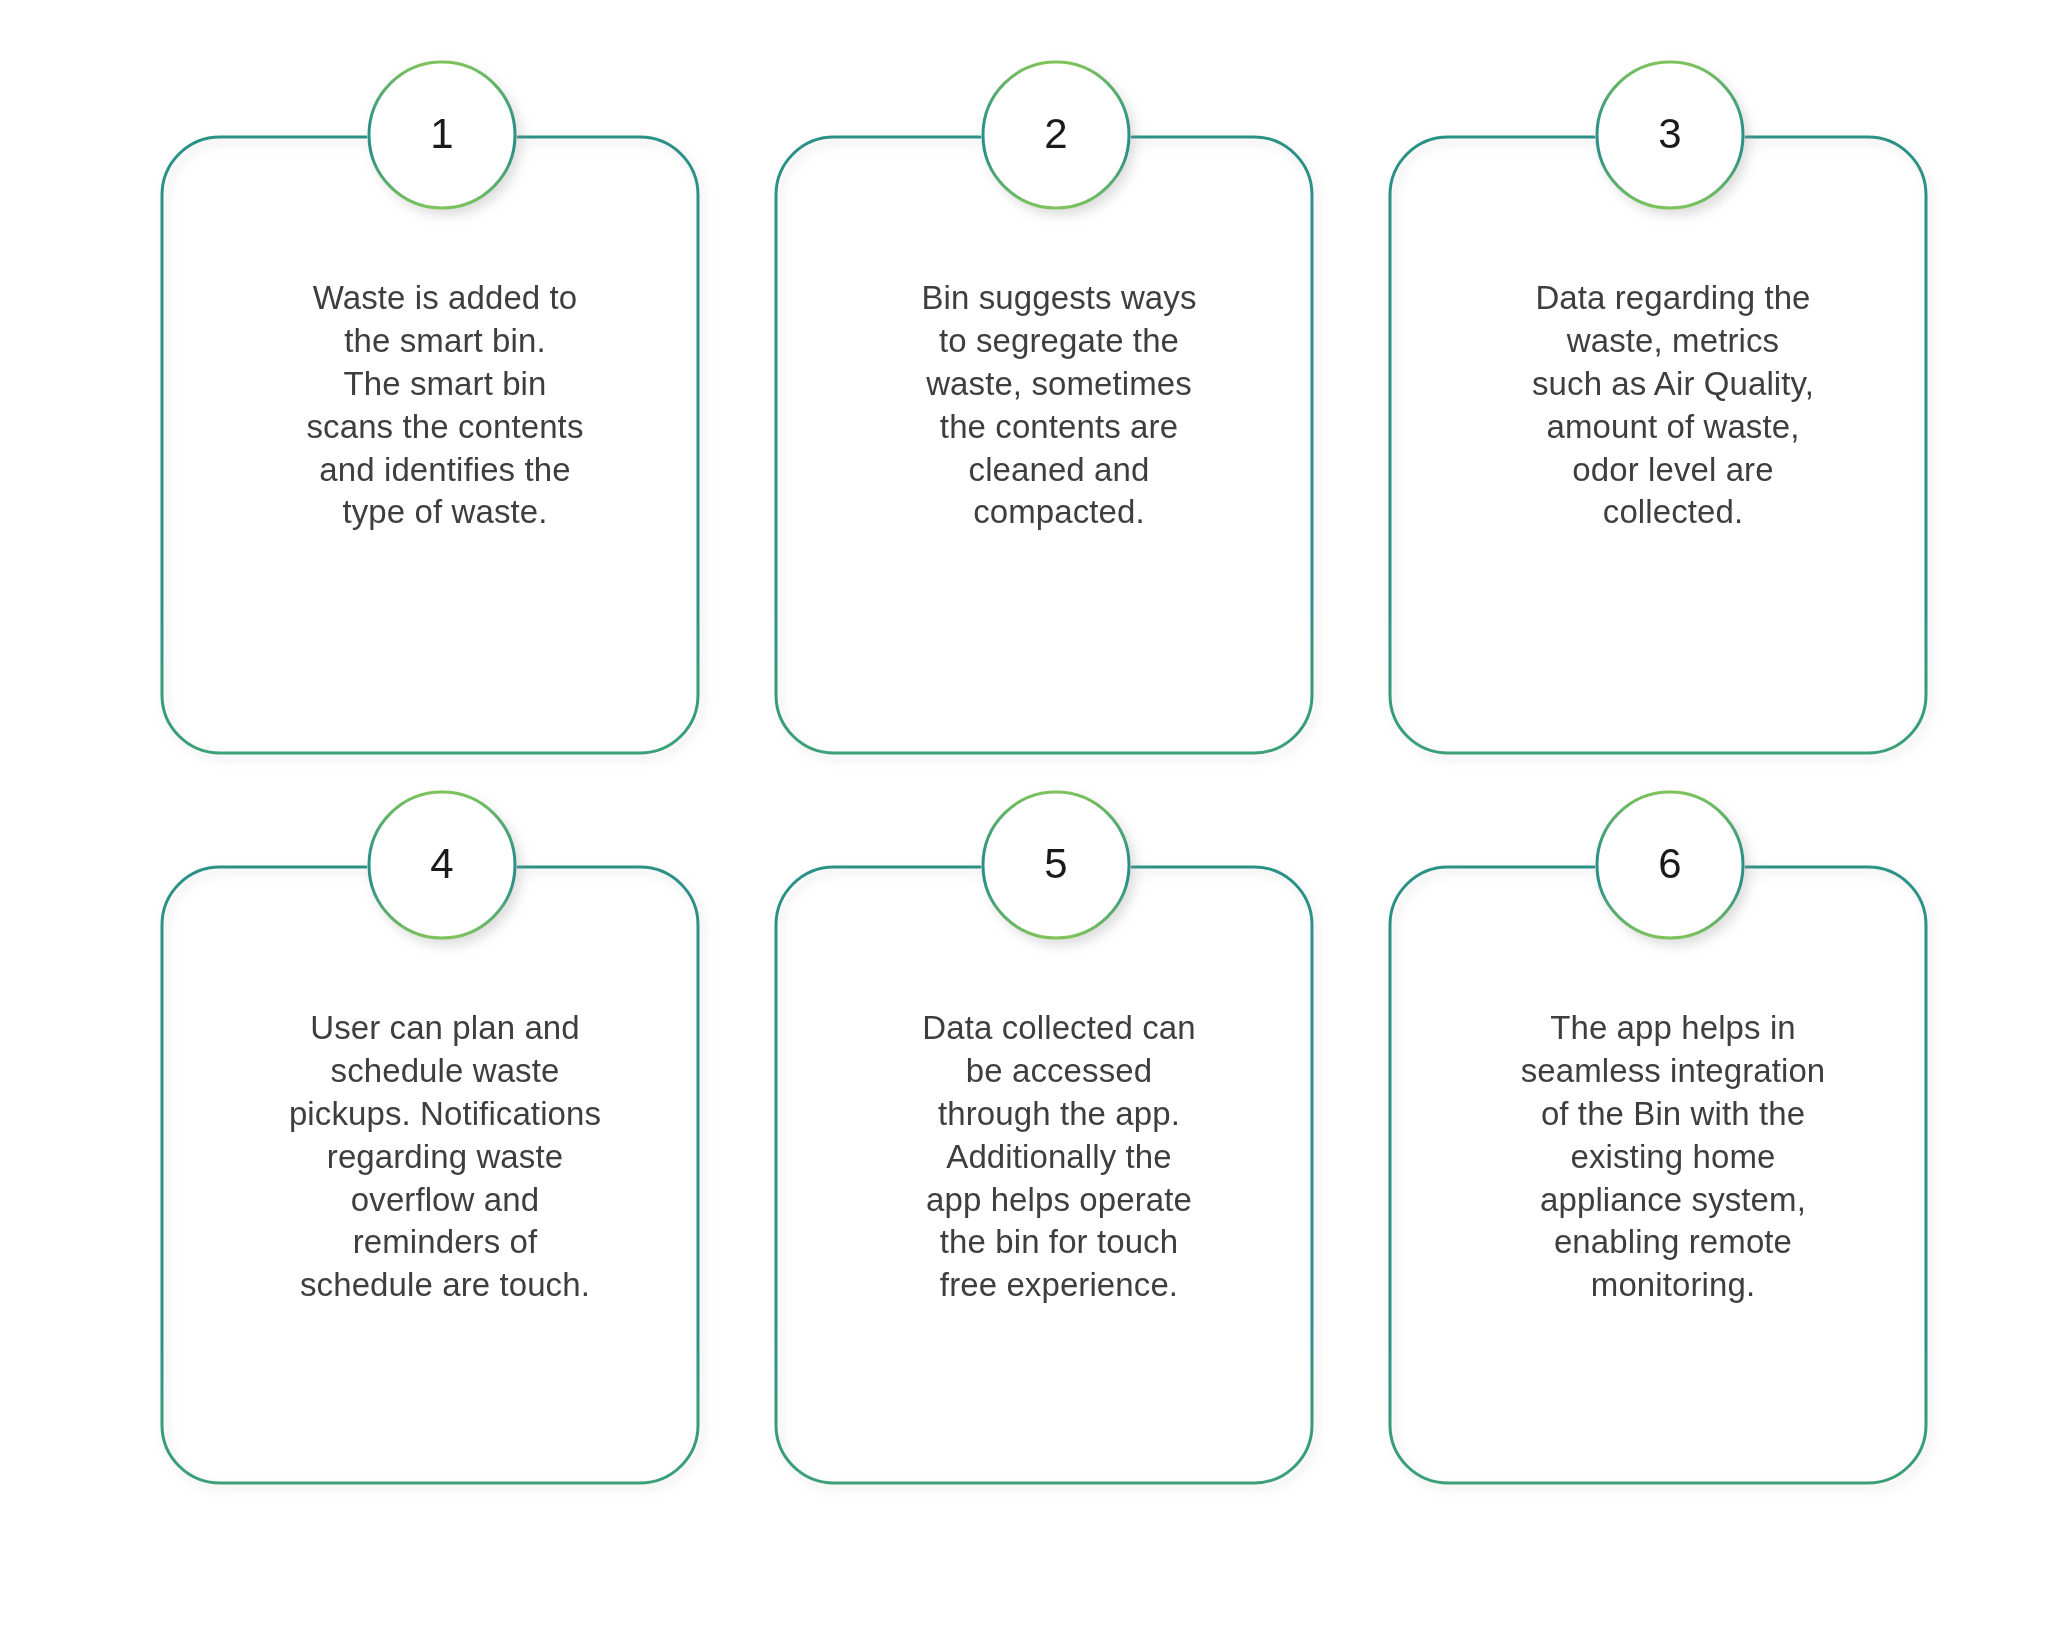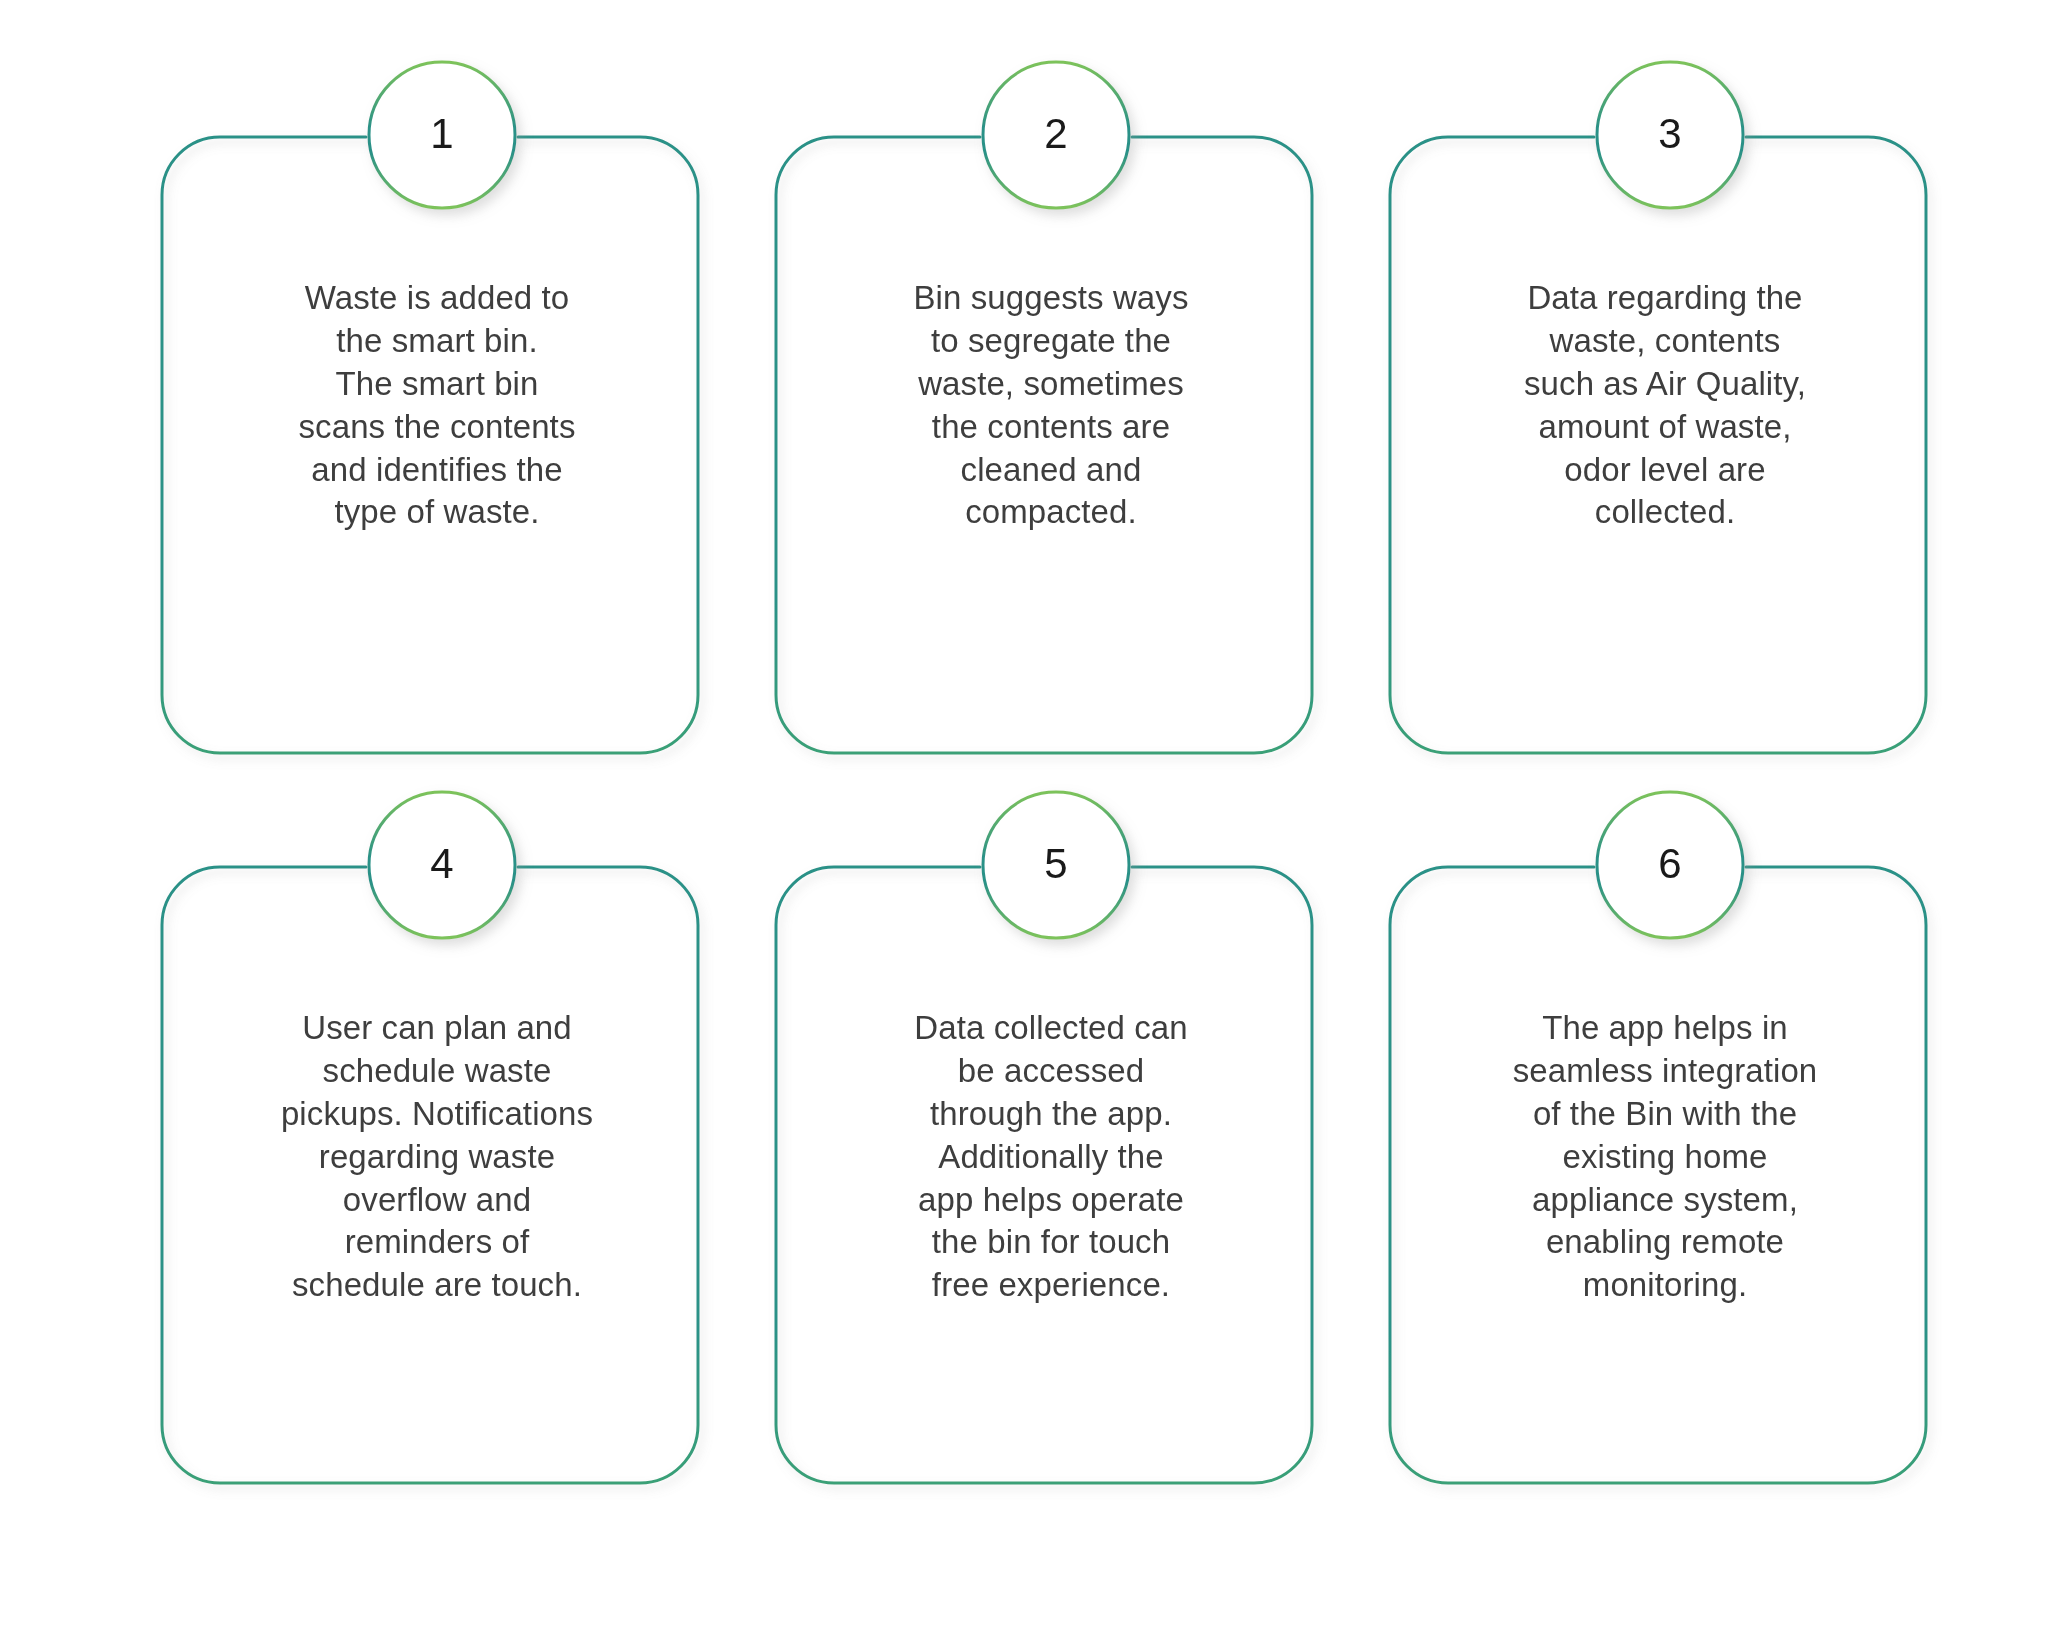--- a/index.html
+++ b/index.html
@@ -45,21 +45,21 @@
   .card-frame {
     position: absolute;
     left: 0; top: 0;
     width: 540px;
     height: 620px;
     overflow: visible;
   }
 
   .card-body {
     position: absolute;
-    left: 0;
+    left: 8px;
     top: 0;
     width: 554px;
     height: 620px;
     display: flex;
     align-items: flex-start;
     justify-content: center;
     box-sizing: border-box;
     padding: 142px 44px 40px 44px;
   }
 
@@ -249,21 +249,21 @@
             <feDropShadow dx="4" dy="5" stdDeviation="5" flood-color="#9a9a9a" flood-opacity="0.30"></feDropShadow>
           </filter>
         </defs>
         <path filter="url(#sh3)" fill="none" stroke-width="3" stroke-linecap="round" stroke="url(#gL3)" d="M 206 2 L 60 2 A 58 58 0 0 0 2 60 L 2 560 A 58 58 0 0 0 60 618 L 480 618 A 58 58 0 0 0 538 560 L 538 60 A 58 58 0 0 0 480 2 L 358 2"></path>
         <path fill="none" stroke-width="3" stroke-linecap="round" stroke="url(#gBot3)" d="M 60 618 L 480 618"></path>
         <path fill="none" stroke-width="3" stroke-linecap="round" stroke="url(#gA3)" d="M 206 2 L 60 2"></path>
         <path fill="none" stroke-width="3" stroke-linecap="round" stroke="url(#gB3)" d="M 358 2 L 480 2"></path>
       </svg>
       <div class="card-body">
         <div class="card-text">Data regarding the
-waste, contents
+waste, metrics
 such as Air Quality,
 amount of waste,
 odor level are
 collected.</div>
       </div>
       <div class="badge">
         <svg viewBox="0 0 152 152" aria-hidden="true">
           <defs>
             <linearGradient id="cg3" x1="0.5" y1="0" x2="0.5" y2="1">
               <stop offset="0" stop-color="#7dc35a"></stop>

